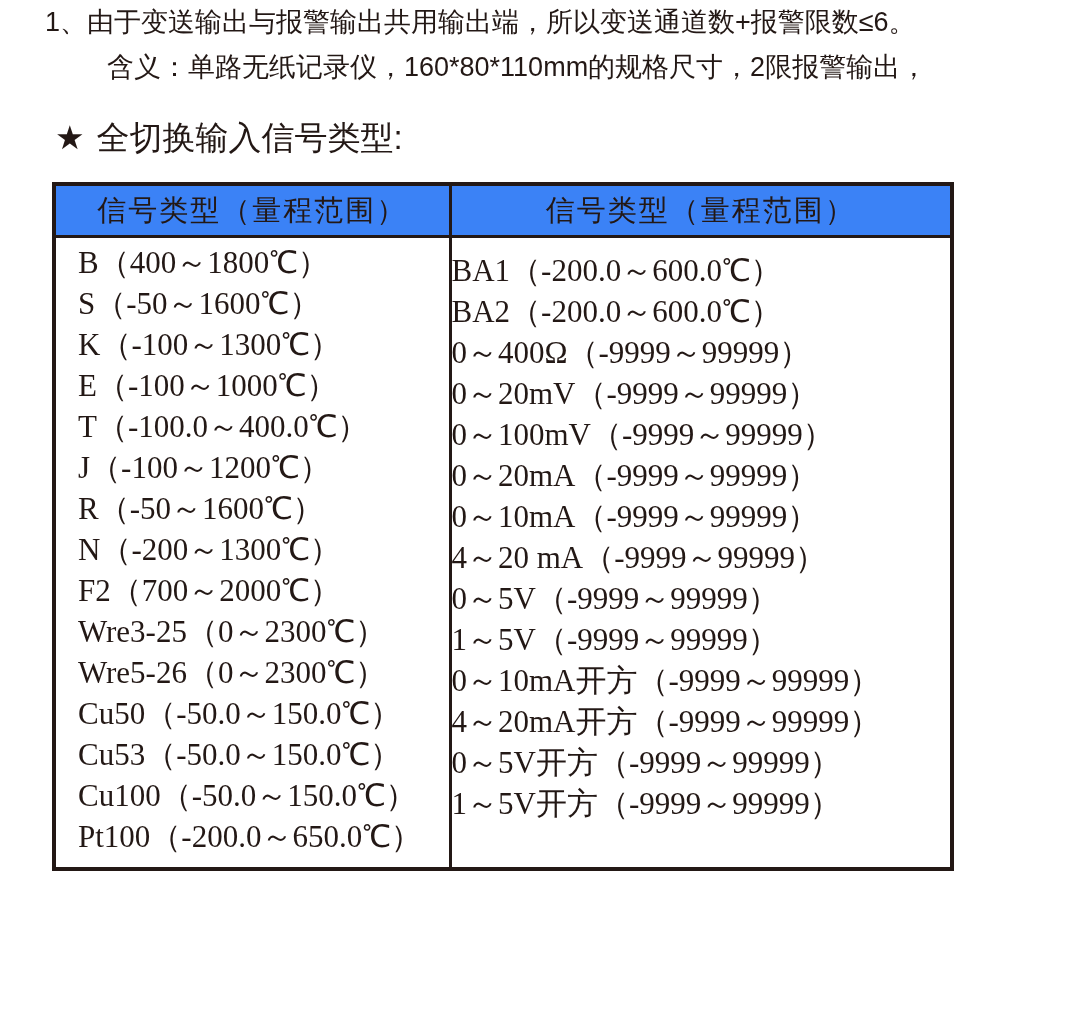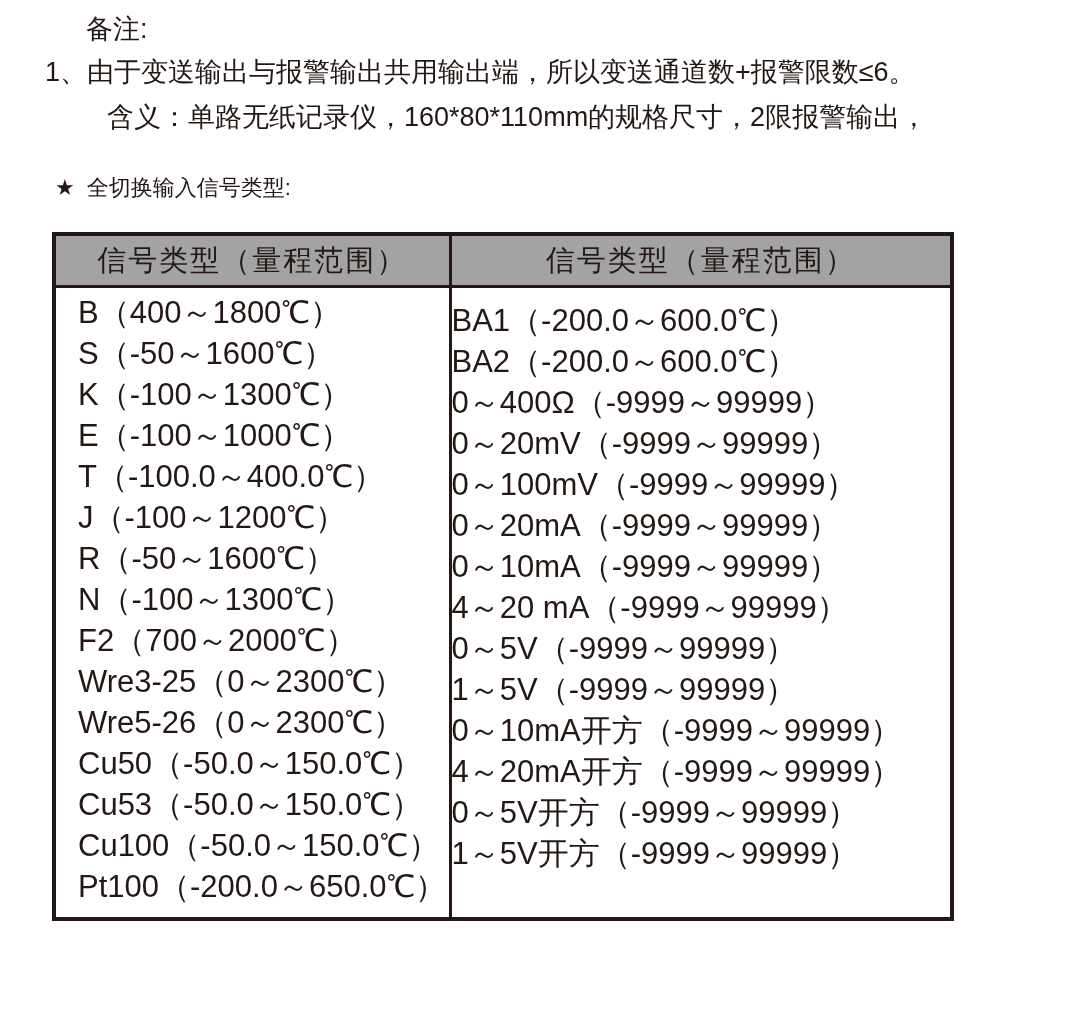--- a/index.html
+++ b/index.html
@@ -34,72 +34,71 @@
     line-height: 45px;
     white-space: nowrap;
   }
   .note-cont {
     margin-left: 107px;
   }
 
   
   .section-heading {
     margin: 26px 0 0 55px;
-    font-size: 22px;
+    font-size: 33px;
     line-height: 44px;
     white-space: nowrap;
   }
   .star {
     display: inline-block;
     margin-right: 12px;
   }
 
   
   .signal-table {
     margin: 22px 0 0 52px;
     width: 898px;
     border-collapse: collapse;
     table-layout: fixed;
     border: 4px solid #231815;
   }
   .signal-table col.c-left  { width: 396px; }
   .signal-table col.c-right { width: 502px; }
   .signal-table th {
     height: 47px;
-    background: #a3a3a3;
+    background: #3b82f6;
     border: 3px solid #231815;
     font-family: "Liberation Serif", "DejaVu Serif", serif;
     font-weight: normal;
     font-size: 29px;
     text-align: center;
     letter-spacing: 2px;
     white-space: nowrap;
   }
   .signal-table td {
     border: 3px solid #231815;
     vertical-align: top;
     padding: 0;
   }
   .cell-left  { padding: 4px 0 10px 0 !important; }
   .cell-right { padding: 12px 0 10px 0 !important; }
   .trow {
-    font-family: Liberation Sans, sans-serif;
+    font-family: Liberation Serif, serif;
     font-size: 31px;
     line-height: 41px;
     white-space: nowrap;
   }
   .cell-left  .trow { padding-left: 22px; }
   .cell-right .trow { }
 </style>
 </head>
 <body>
 
 <div class="page">
 
-  <div class="notes-title">备注:</div>
   <div class="note-line">1、由于变送输出与报警输出共用输出端，所以变送通道数+报警限数≤6。</div>
   <div class="note-line note-cont">含义：单路无纸记录仪，160*80*110mm的规格尺寸，2限报警输出，</div>
 
   <div class="section-heading">
     <span class="star">★</span><span>全切换输入信号类型:</span>
   </div>
 
   <table class="signal-table">
     <colgroup>
         <col class="c-left">
@@ -114,21 +113,21 @@
     <tbody>
       <tr>
         <td class="cell-left">
           <div class="trow">B（400～1800℃）</div>
           <div class="trow">S（-50～1600℃）</div>
           <div class="trow">K（-100～1300℃）</div>
           <div class="trow">E（-100～1000℃）</div>
           <div class="trow">T（-100.0～400.0℃）</div>
           <div class="trow">J（-100～1200℃）</div>
           <div class="trow">R（-50～1600℃）</div>
-          <div class="trow">N（-100～1300℃）</div>
+          <div class="trow">N（-200～1300℃）</div>
           <div class="trow">F2（700～2000℃）</div>
           <div class="trow">Wre3-25（0～2300℃）</div>
           <div class="trow">Wre5-26（0～2300℃）</div>
           <div class="trow">Cu50（-50.0～150.0℃）</div>
           <div class="trow">Cu53（-50.0～150.0℃）</div>
           <div class="trow">Cu100（-50.0～150.0℃）</div>
           <div class="trow">Pt100（-200.0～650.0℃）</div>
         </td>
         <td class="cell-right">
           <div class="trow">BA1（-200.0～600.0℃）</div>

